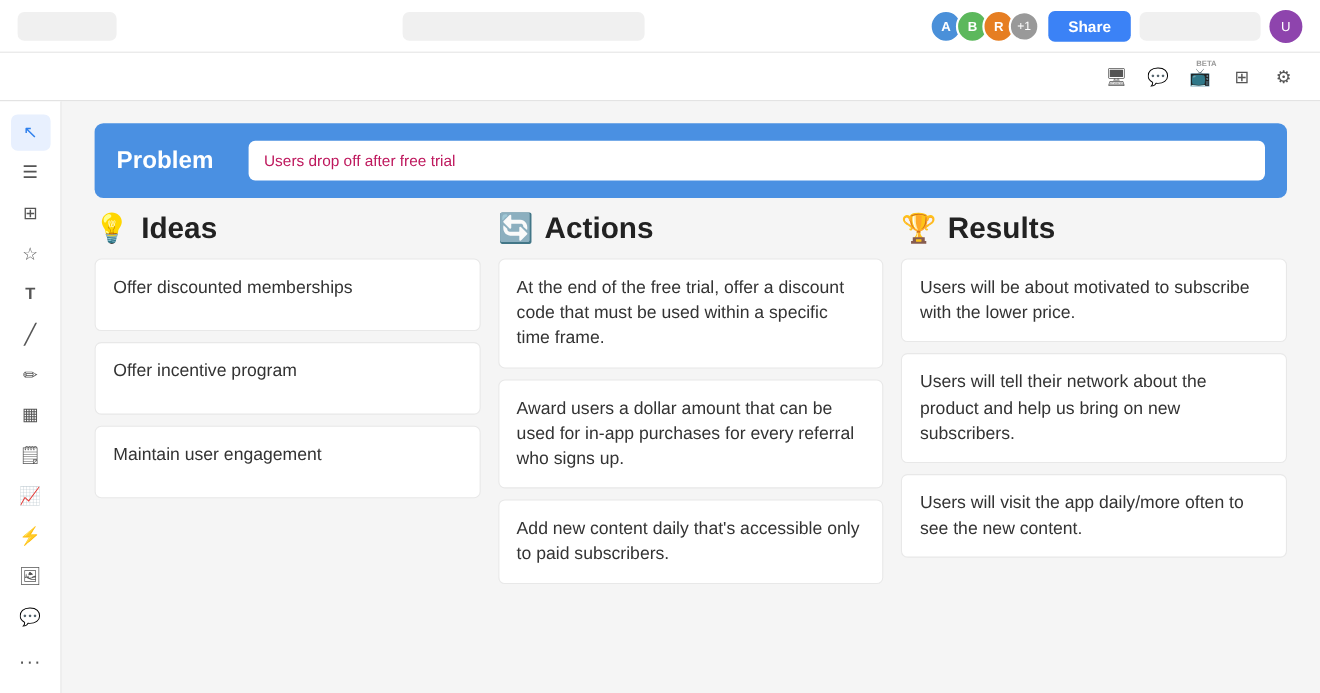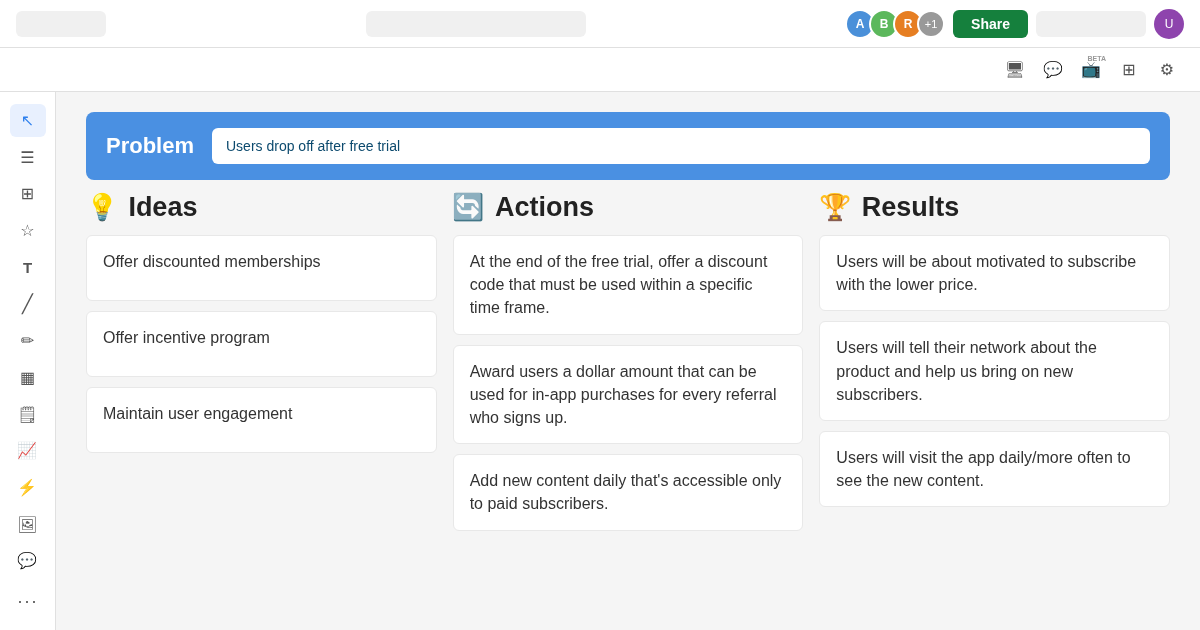--- a/index.html
+++ b/index.html
@@ -67,21 +67,21 @@
       border-radius: 50%;
       display: flex;
       align-items: center;
       justify-content: center;
       font-size: 11px;
       color: #fff;
       margin-left: -6px;
       border: 2px solid #fff;
     }
     .share-btn {
-      background: #15803d;
+      background: #3b82f6;
       color: #fff;
       border: none;
       border-radius: 6px;
       padding: 6px 18px;
       font-size: 14px;
       font-weight: 600;
       cursor: pointer;
     }
     .topbar-search-right {
       background: #f0f0f0;
@@ -180,35 +180,35 @@
     }
 
     
     .problem-block {
       background: #4a90e2;
       border-radius: 8px;
       padding: 16px 20px;
       margin-bottom: 12px;
       display: flex;
       align-items: center;
-      gap: 6px;
+      gap: 20px;
     }
     .block-label {
       color: #fff;
       font-size: 22px;
       font-weight: 700;
       min-width: 100px;
     }
     .block-input {
       flex: 1;
       background: #fff;
       border-radius: 6px;
       padding: 10px 14px;
       font-size: 14px;
-      color: #0c4a6e;
+      color: #be185d;
       border: none;
     }
 
     
     .solution-block {
       background: #5b9fe8;
       border-radius: 8px;
       padding: 16px 20px;
       margin-bottom: 16px;
       display: flex;

